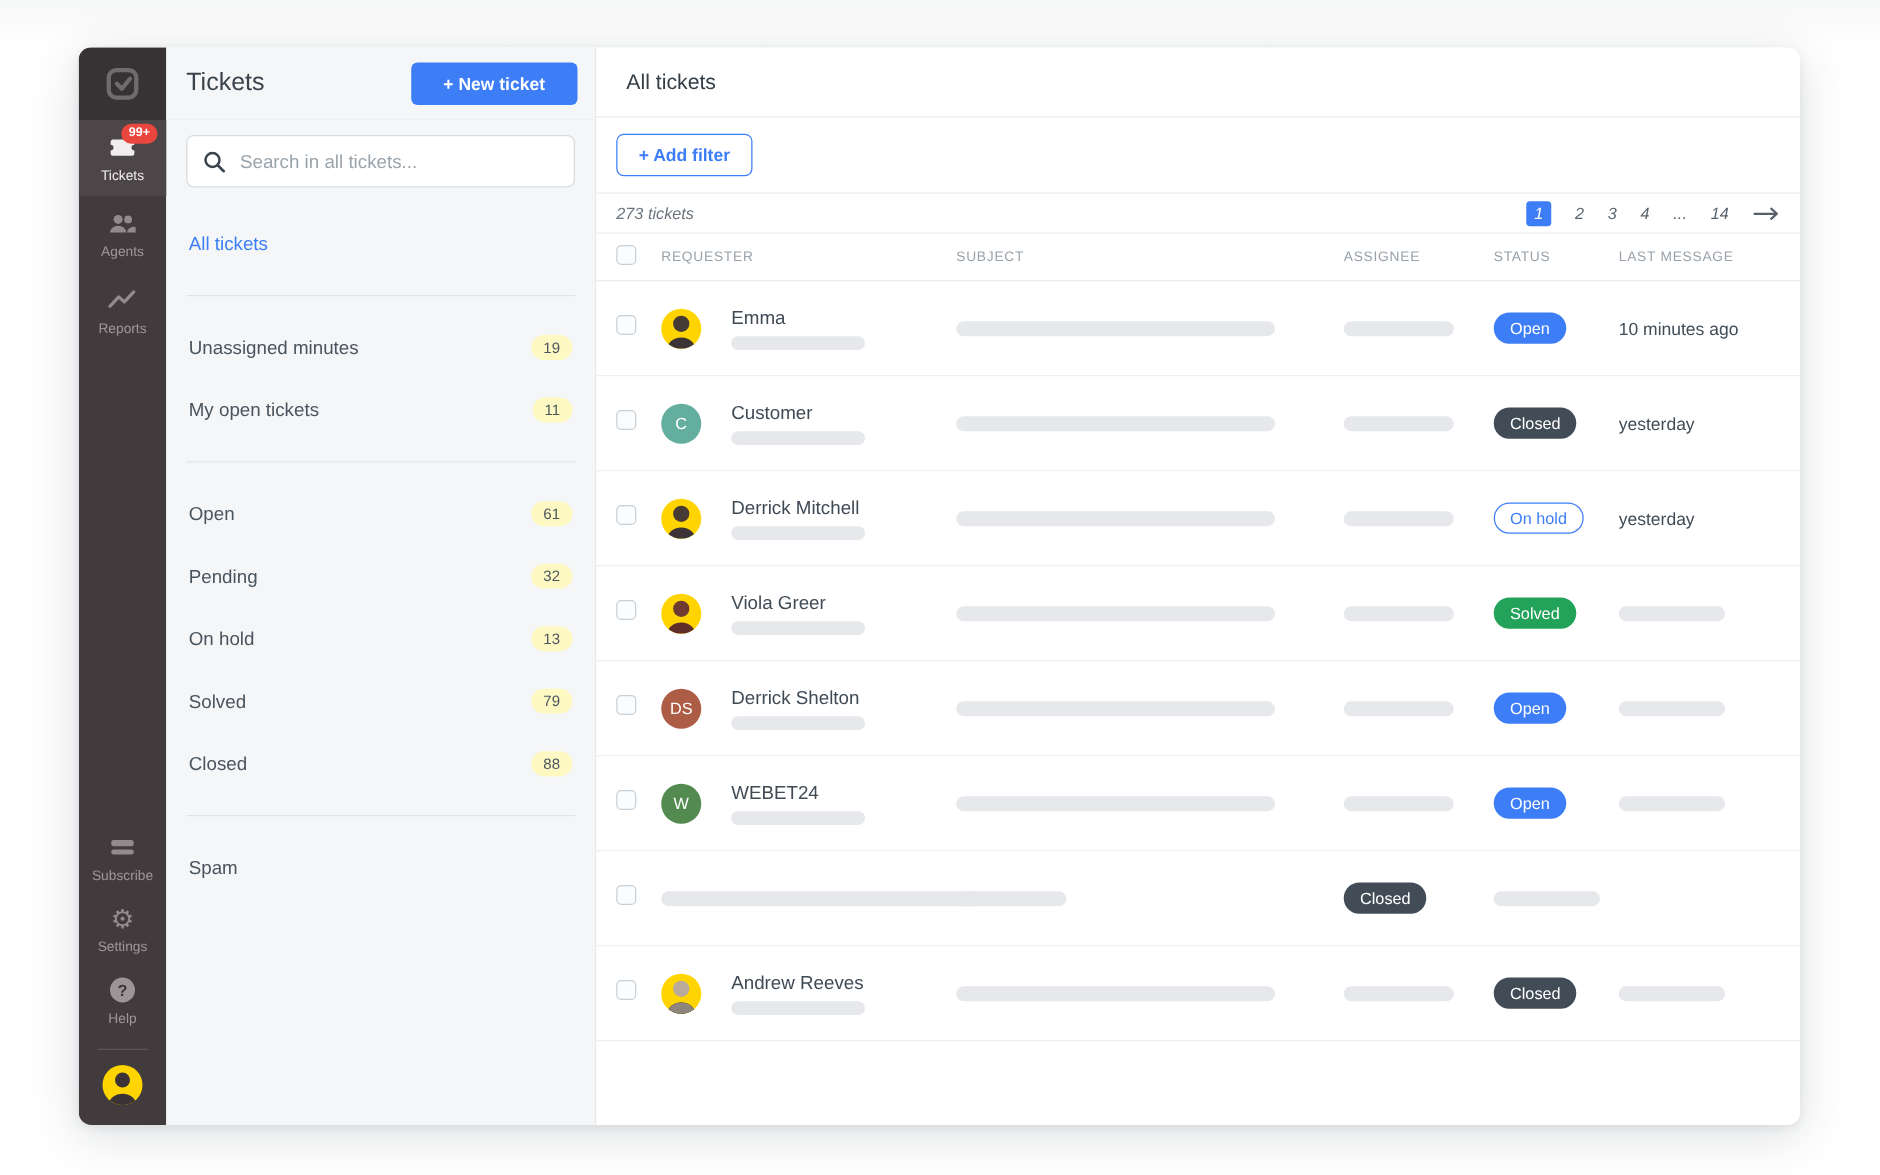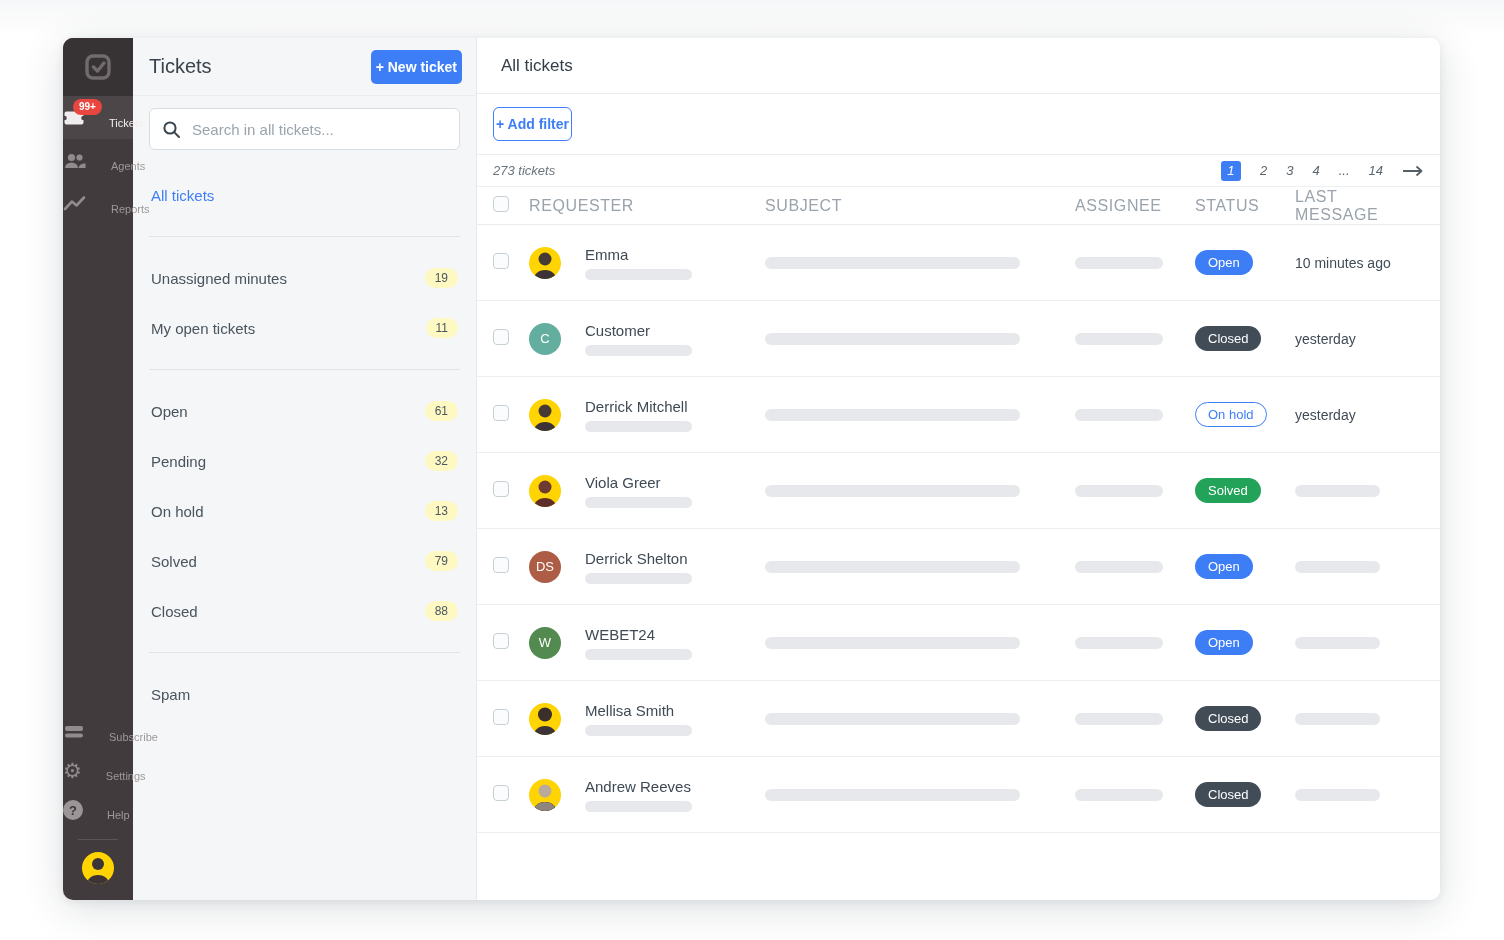--- a/index.html
+++ b/index.html
@@ -12,21 +12,21 @@
   }
   .app-card {
     position:absolute; left:63px; top:38px; width:1377px; height:862px;
     background:#fff; border-radius:10px; overflow:hidden; display:flex;
     box-shadow:0 8px 40px rgba(40,50,60,.16), 0 2px 8px rgba(40,50,60,.08);
   }
 
   
   .rail { width:70px; flex-shrink:0; background:#413b3d; display:flex; flex-direction:column; }
   .rail-logo { height:58px; background:#373234; display:flex; align-items:center; justify-content:center; }
-  .rail-item { display:flex; flex-direction:row; align-items:flex-end; gap:24px; padding:11px 0 10px; cursor:pointer; position:relative; }
+  .rail-item { display:flex; flex-direction:column; align-items:center; gap:6px; padding:11px 0 10px; cursor:pointer; position:relative; }
   .rail-item.active { background:#4c4648; }
   .rail-item .lbl { font-size:11px; color:#9e989a; }
   .rail-item.active .lbl { color:#f1eeef; }
   .icon-wrap { position:relative; height:22px; display:flex; align-items:center; }
   .rail-badge {
     position:absolute; top:-8px; left:10px; background:#e8463e; color:#fff;
     font-size:10px; font-weight:bold; padding:2px 6px; border-radius:9px; line-height:12px;
   }
   .rail-spacer { flex:1; }
   .rail-item.small { padding:9px 0 8px; }
@@ -36,53 +36,53 @@
   .rail-divider { height:1px; background:#5b5557; margin:10px 15px 12px; }
   .rail-avatar { width:32px; height:32px; border-radius:50%; background:#ffd400; margin:0 auto 16px;
     display:flex; align-items:flex-end; justify-content:center; overflow:hidden; cursor:pointer; }
 
   
   .sidebar { width:344px; flex-shrink:0; background:#f4f6f7; border-right:1px solid #e6e8ea; display:flex; flex-direction:column; }
   .sb-header { height:58px; flex-shrink:0; display:flex; align-items:center; justify-content:space-between;
     padding:0 14px 0 16px; border-bottom:1px solid #ebedee; }
   .sb-title { font-size:20px; color:#3a434c; }
   .btn-new { background:#3d7ef7; color:#fff; border:none; border-radius:5px; font-family:inherit;
-    font-size:14px; font-weight:bold; padding:9px 5px; cursor:pointer; }
+    font-size:14px; font-weight:bold; padding:9px 26px; cursor:pointer; }
   .search-wrap { margin:12px 16px 6px; position:relative; }
   .search-input { width:100%; height:42px; background:#fff; border:1px solid #d8dde1; border-radius:6px;
     padding:0 12px 0 42px; font-family:inherit; font-size:15px; color:#3d4752; }
   .search-input::placeholder { color:#9aa4ac; }
   .search-icon { position:absolute; left:13px; top:12px; }
   .sb-list { padding:14px 16px 0; }
   .sb-item { height:50px; display:flex; align-items:center; justify-content:space-between;
     font-size:15px; color:#4a545e; cursor:pointer; padding:0 2px; }
   .sb-item.active { color:#3d7ef7; }
   .count { background:#fef9c3; color:#4c565f; font-size:12px; padding:3px 10px; border-radius:11px; }
   .sb-divider { height:1px; background:#e2e5e7; margin:16px 0; }
 
   
   .main { flex:1; min-width:0; background:#fff; display:flex; flex-direction:column; }
   .main-header { height:56px; flex-shrink:0; display:flex; align-items:center; padding:0 24px;
     font-size:17px; color:#333e47; border-bottom:1px solid #e9ebed; }
   .filter-row { padding:13px 16px; border-bottom:1px solid #e9ebed; }
   .btn-filter { background:#fff; border:1px solid #3d7ef7; color:#3d7ef7; border-radius:6px;
-    font-family:inherit; font-size:14px; font-weight:bold; padding:8px 2px; cursor:pointer; }
+    font-family:inherit; font-size:14px; font-weight:bold; padding:8px 17px; cursor:pointer; }
   .meta-row { height:32px; flex-shrink:0; display:flex; align-items:center; justify-content:space-between;
     padding:0 16px; border-bottom:1px solid #eef0f1;font-style:italic; }
   .ticket-count { font-size:13px; color:#6b747d; }
   .pagination { display:flex; align-items:center; gap:19px; font-size:13px; color:#5b656e; }
   .page { cursor:pointer; }
   .page.active { width:20px; height:20px; background:#3d7ef7; color:#fff; border-radius:3px;
     display:flex; align-items:center; justify-content:center; }
   .page-arrow { cursor:pointer; display:flex; align-items:center; }
 
   .thead, .trow { display:grid; grid-template-columns:36px 236px 310px 120px 100px 1fr;
     align-items:center; padding:0 16px; }
   .thead { height:38px; flex-shrink:0; border-bottom:1px solid #e9ebed;
-    font-size:16px; letter-spacing:.6px; color:#9aa3ab; }
+    font-size:11px; letter-spacing:.6px; color:#9aa3ab; }
   .trow { height:76px; border-bottom:1px solid #edeff1; }
   .cb { width:16px; height:16px; border:1px solid #c7cfd6; border-radius:4px; background:#fbfcfd; cursor:pointer; display:inline-block; }
   .req-cell { display:flex; align-items:center; gap:24px; }
   .avatar { width:32px; height:32px; border-radius:50%; flex-shrink:0; overflow:hidden;
     display:flex; align-items:flex-end; justify-content:center; color:#fff; }
   .avatar .initials { width:100%; text-align:center; align-self:center; font-size:13px; line-height:32px; }
   .req-name { display:block; font-size:15px; color:#3f4a55; margin-bottom:6px; }
   .bar { display:block; background:#e6e8eb; border-radius:6px; height:12px; }
   .bar-name { width:107px; height:11px; }
   .bar-subject { width:255px; }
@@ -405,32 +405,20 @@
           <span class="bar bar-assignee"></span>
         </span>
       <span><span class="pill pill-open">Open</span></span>
       <span>
           <span class="bar bar-last"></span>
         </span>
     </div>
 
     <div class="trow">
       <span><span class="cb"></span></span>
-      <div class="req-cell">
-        <span class="avatar" style="background: rgb(255, 212, 0);">
-          <svg width="32" height="32" viewBox="0 0 32 32">
-              <circle cx="16" cy="11.5" r="7" fill="#3a2f2b"></circle>
-              <path d="M4 34 a12 11 0 0 1 24 0 z" fill="#3b3335"></path>
-            </svg>
-        </span>
-        <div>
-            <span class="req-name">Mellisa Smith</span>
-          <span class="bar bar-name"></span>
-          </div>
-      </div>
       <span>
           <span class="bar bar-subject"></span>
         </span>
       <span>
           <span class="bar bar-assignee"></span>
         </span>
       <span><span class="pill pill-closed">Closed</span></span>
       <span>
           <span class="bar bar-last"></span>
         </span>

